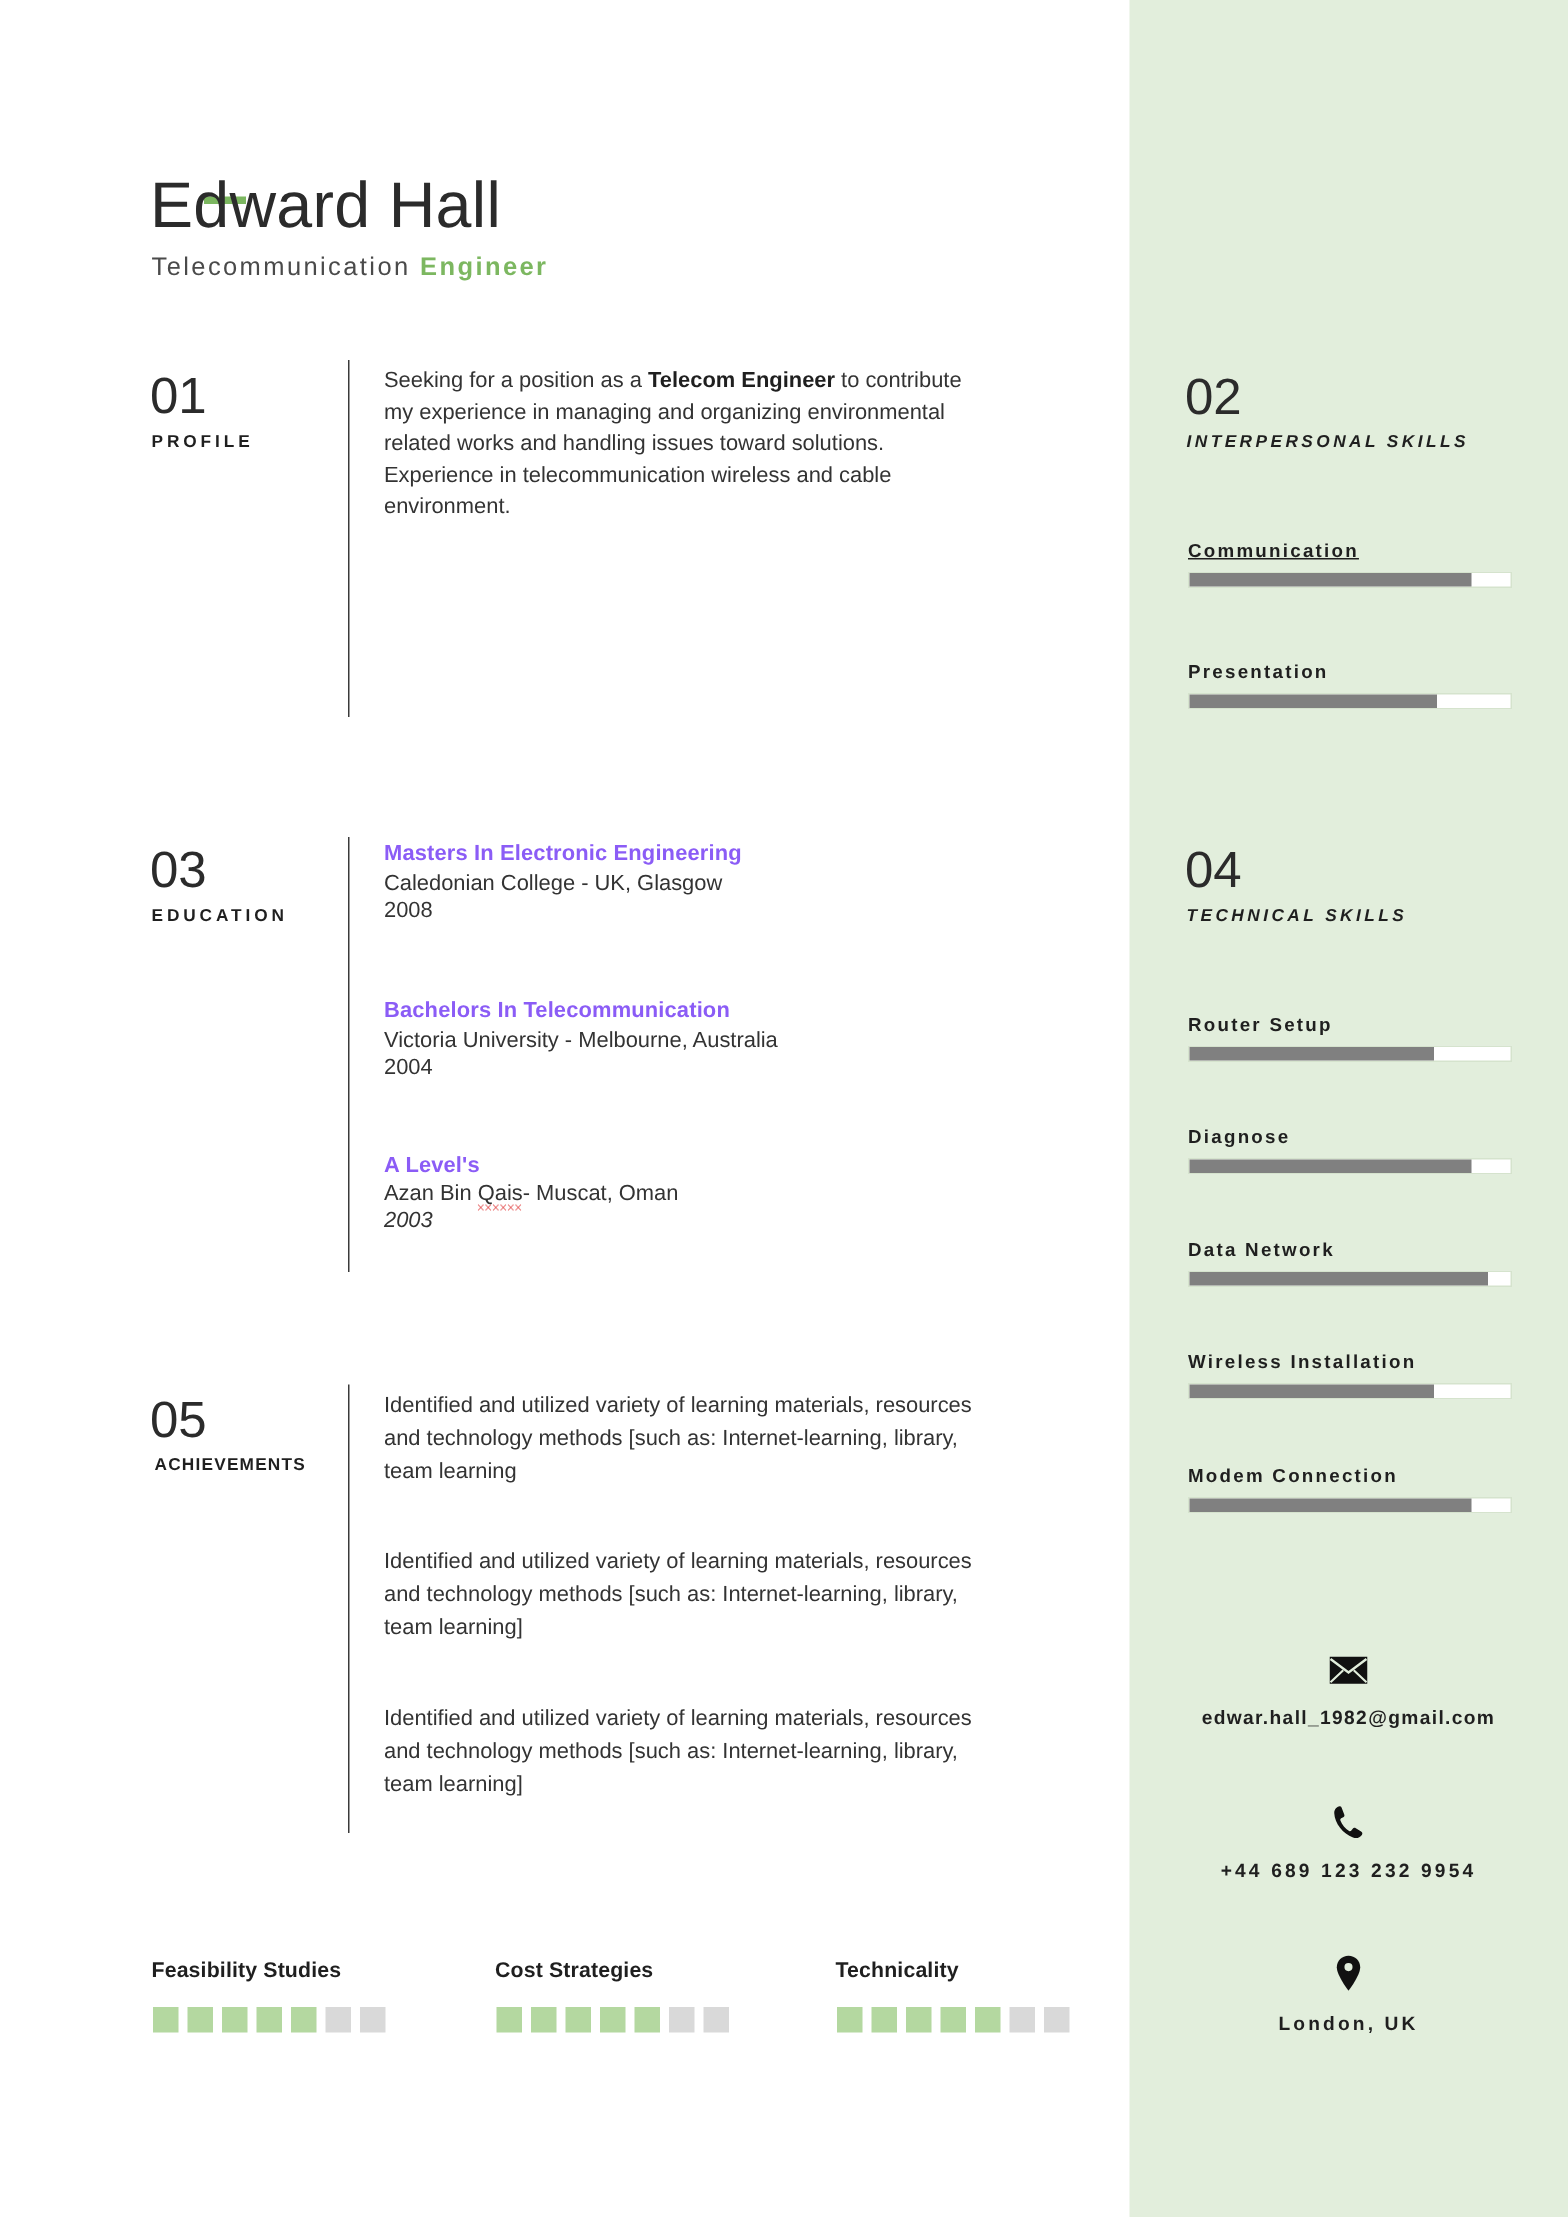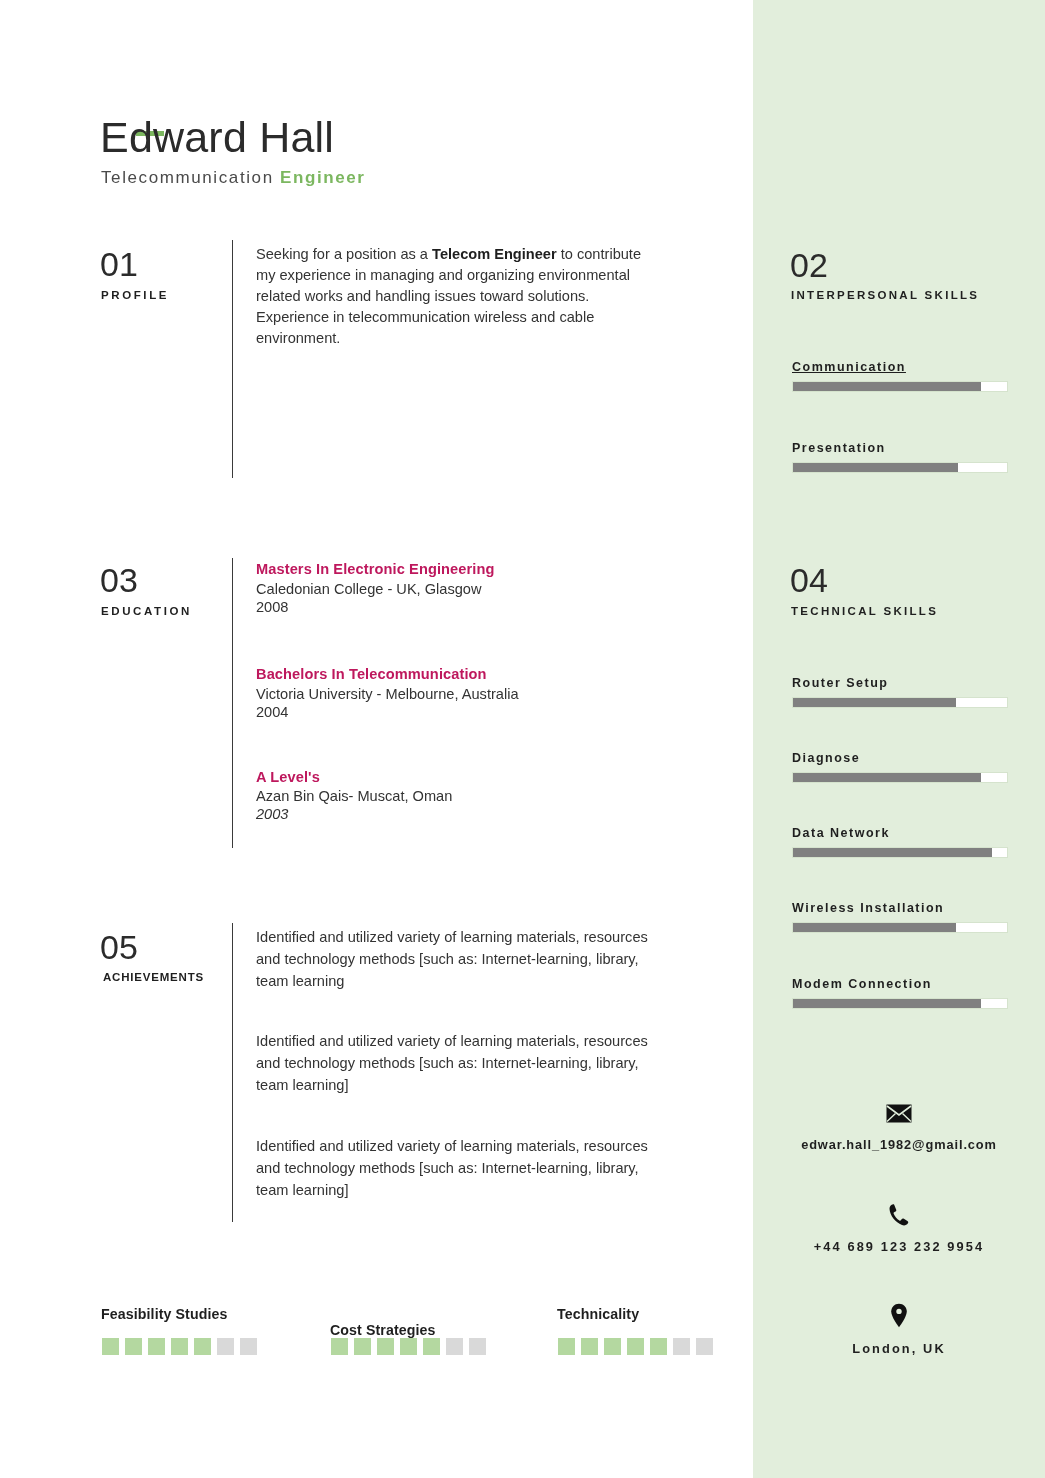--- a/index.html
+++ b/index.html
@@ -95,21 +95,21 @@
     color: #333333;
     font-weight: 400;
   }
   .body-text b { font-weight: 700; color: #1f1f1f; }
 
   
   .edu-title {
     position: absolute;
     font-size: 14.6px;
     font-weight: 700;
-    color: #be185d;
+    color: #8b5cf6;
     letter-spacing: 0.1px;
   }
   .edu-sub {
     position: absolute;
     font-size: 14.6px;
     font-weight: 400;
     color: #333333;
   }
   .edu-year {
     position: absolute;
@@ -142,20 +142,21 @@
     font-weight: 300;
     color: #2b2b2b;
     line-height: 1;
   }
   .sb-label {
     position: absolute;
     font-size: 11.5px;
     font-weight: 700;
     color: #1f1f1f;
     letter-spacing: 2.3px;
+    font-style: italic;
   }
 
   .skill-name {
     position: absolute;
     font-size: 12.5px;
     font-weight: 700;
     color: #1f1f1f;
     letter-spacing: 1.5px;
   }
   .bar {
@@ -318,21 +319,21 @@
   <div class="squares" style="left:102px; top:1338px;">
     <span class="sq on"></span>
     <span class="sq on"></span>
     <span class="sq on"></span>
     <span class="sq on"></span>
     <span class="sq on"></span>
     <span class="sq off"></span>
     <span class="sq off"></span>
   </div>
 
-  <div class="rating-label" style="left:330px; top:1306px;margin-top:16px;">Cost Strategies</div>
+  <div class="rating-label" style="left:330px; top:1306px;">Cost Strategies</div>
   <div class="squares" style="left:331px; top:1338px;">
     <span class="sq on"></span>
     <span class="sq on"></span>
     <span class="sq on"></span>
     <span class="sq on"></span>
     <span class="sq on"></span>
     <span class="sq off"></span>
     <span class="sq off"></span>
   </div>
 

